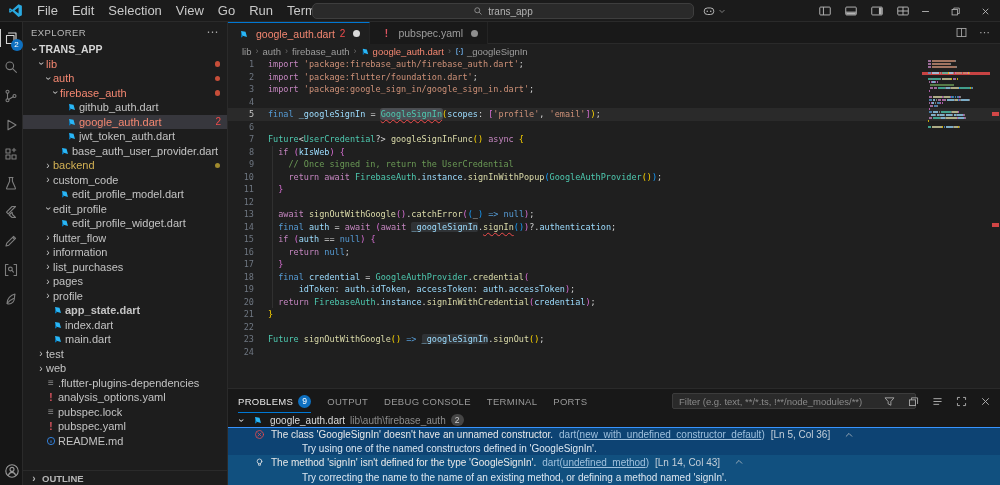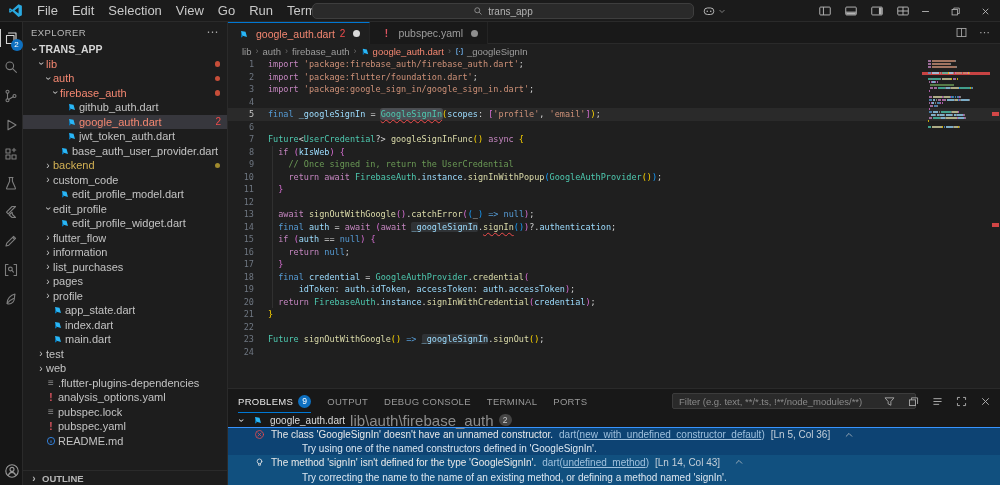--- a/index.html
+++ b/index.html
@@ -92,21 +92,21 @@
   .ptab{height:24px;display:flex;align-items:center;gap:5px}
   .ptab.active{color:#e7e7e7;box-shadow:inset 0 -1px 0 #0078d4}
   .pbadge{min-width:13px;height:13px;border-radius:8px;background:#0e70c0;color:#fff;font-size:8.5px;display:flex;align-items:center;justify-content:center;padding:0 3px}
   .pfilter{position:absolute;left:444px;top:4px;width:244px;height:16px;background:#2a2a2a;border:1px solid #3c3c3c;border-radius:2px}
   .pfilter input{width:100%;height:100%;background:transparent;border:none;outline:none;color:#bbb;font-size:9.5px;padding:0 6px;font-family:"Liberation Sans",sans-serif}
   .pfilter input::placeholder{color:#8a8a8a}
   .p-actions{position:absolute;right:8px;top:0;height:24px;display:flex;align-items:center;gap:11px;color:#ababab}
   .p-actions svg{width:13px;height:13px}
   .pgroup{height:14px;display:flex;align-items:center;gap:5px;padding-left:8px;font-size:10px;color:#dcdcdc}
   .pgroup .ticon svg{width:10px;height:10px}
-  .ppath{color:#8d8d8d;font-size:15px}
+  .ppath{color:#8d8d8d;font-size:10px}
   .gbadge{min-width:13px;height:12px;border-radius:7px;background:#454545;color:#ccc;font-size:8.5px;display:flex;align-items:center;justify-content:center;padding:0 3px}
   .prow{display:flex;align-items:center;font-size:10px;color:#e8e8e8;padding-left:26px;gap:6px;white-space:nowrap}
   .prow.selA{background:#0d4373}
   .prow.selB{background:#11507f}
   .prow.first{border-top:1px solid #3794ff}
   .prow.sub{padding-left:74px;color:#dbe6f0}
   .err-ic{width:11px;height:11px;flex:none;color:#f14c4c}
   .bulb-ic{width:11px;height:11px;flex:none;color:#e8e8e8}
   .err-ic svg,.bulb-ic svg{width:11px;height:11px}
   .pcode{color:#9fc0dd}
@@ -377,21 +377,21 @@
         <span class="tlabel">list_purchases</span>
       </div>
       <div class="trow" style="padding-left: 20px;">
         <span class="chev">›</span>
         <span class="tlabel">pages</span>
       </div>
       <div class="trow" style="padding-left: 20px;">
         <span class="chev">›</span>
         <span class="tlabel">profile</span>
       </div>
-      <div class="trow" style="padding-left: 28px;">
+      <div class="trow" style="padding-left: 28px; font-weight: bold;">
         <span class="ticon">
           <svg viewBox="0 0 16 16">
             <path fill="#29b6f6" d="M3.2 3.2l7.2 1.2 2.4 8.4-8.4-2.4z"></path>
             <path fill="#0277bd" d="M3.2 3.2l1.2 7.2 2 2-3.2 1.2z"></path>
           </svg>
         </span>
         <span class="tlabel">app_state.dart</span>
       </div>
       <div class="trow" style="padding-left: 28px;">
         <span class="ticon">

